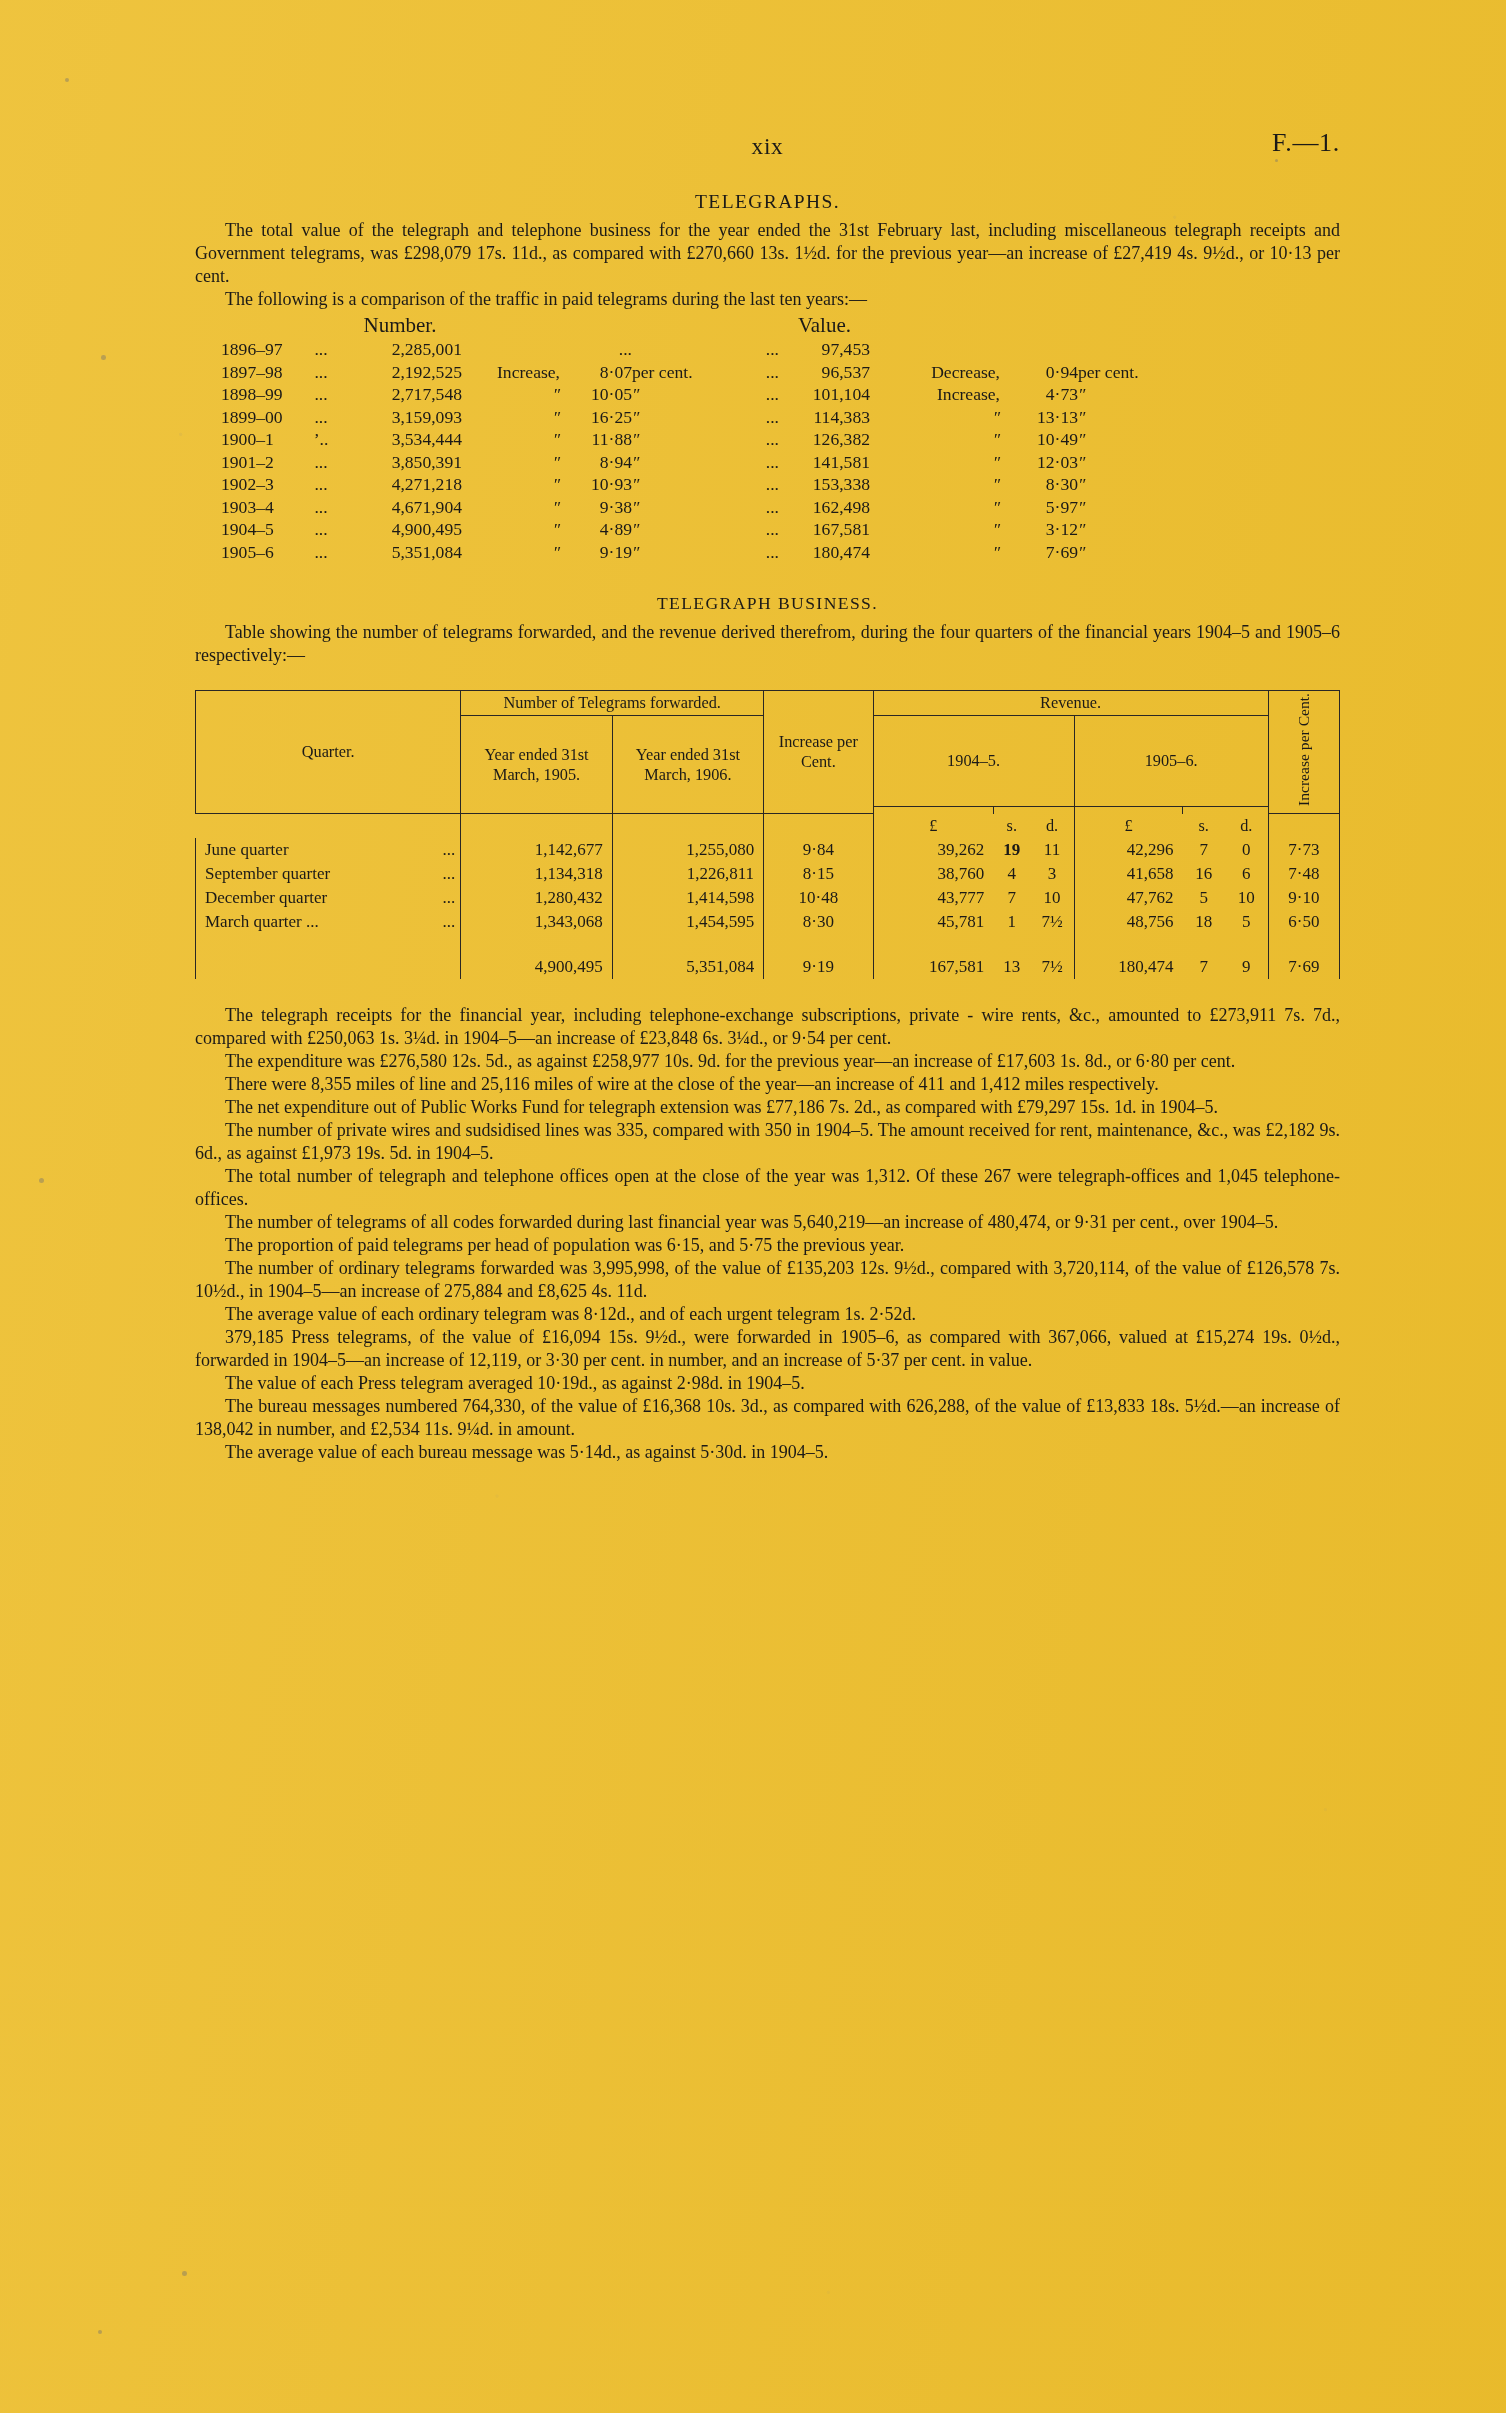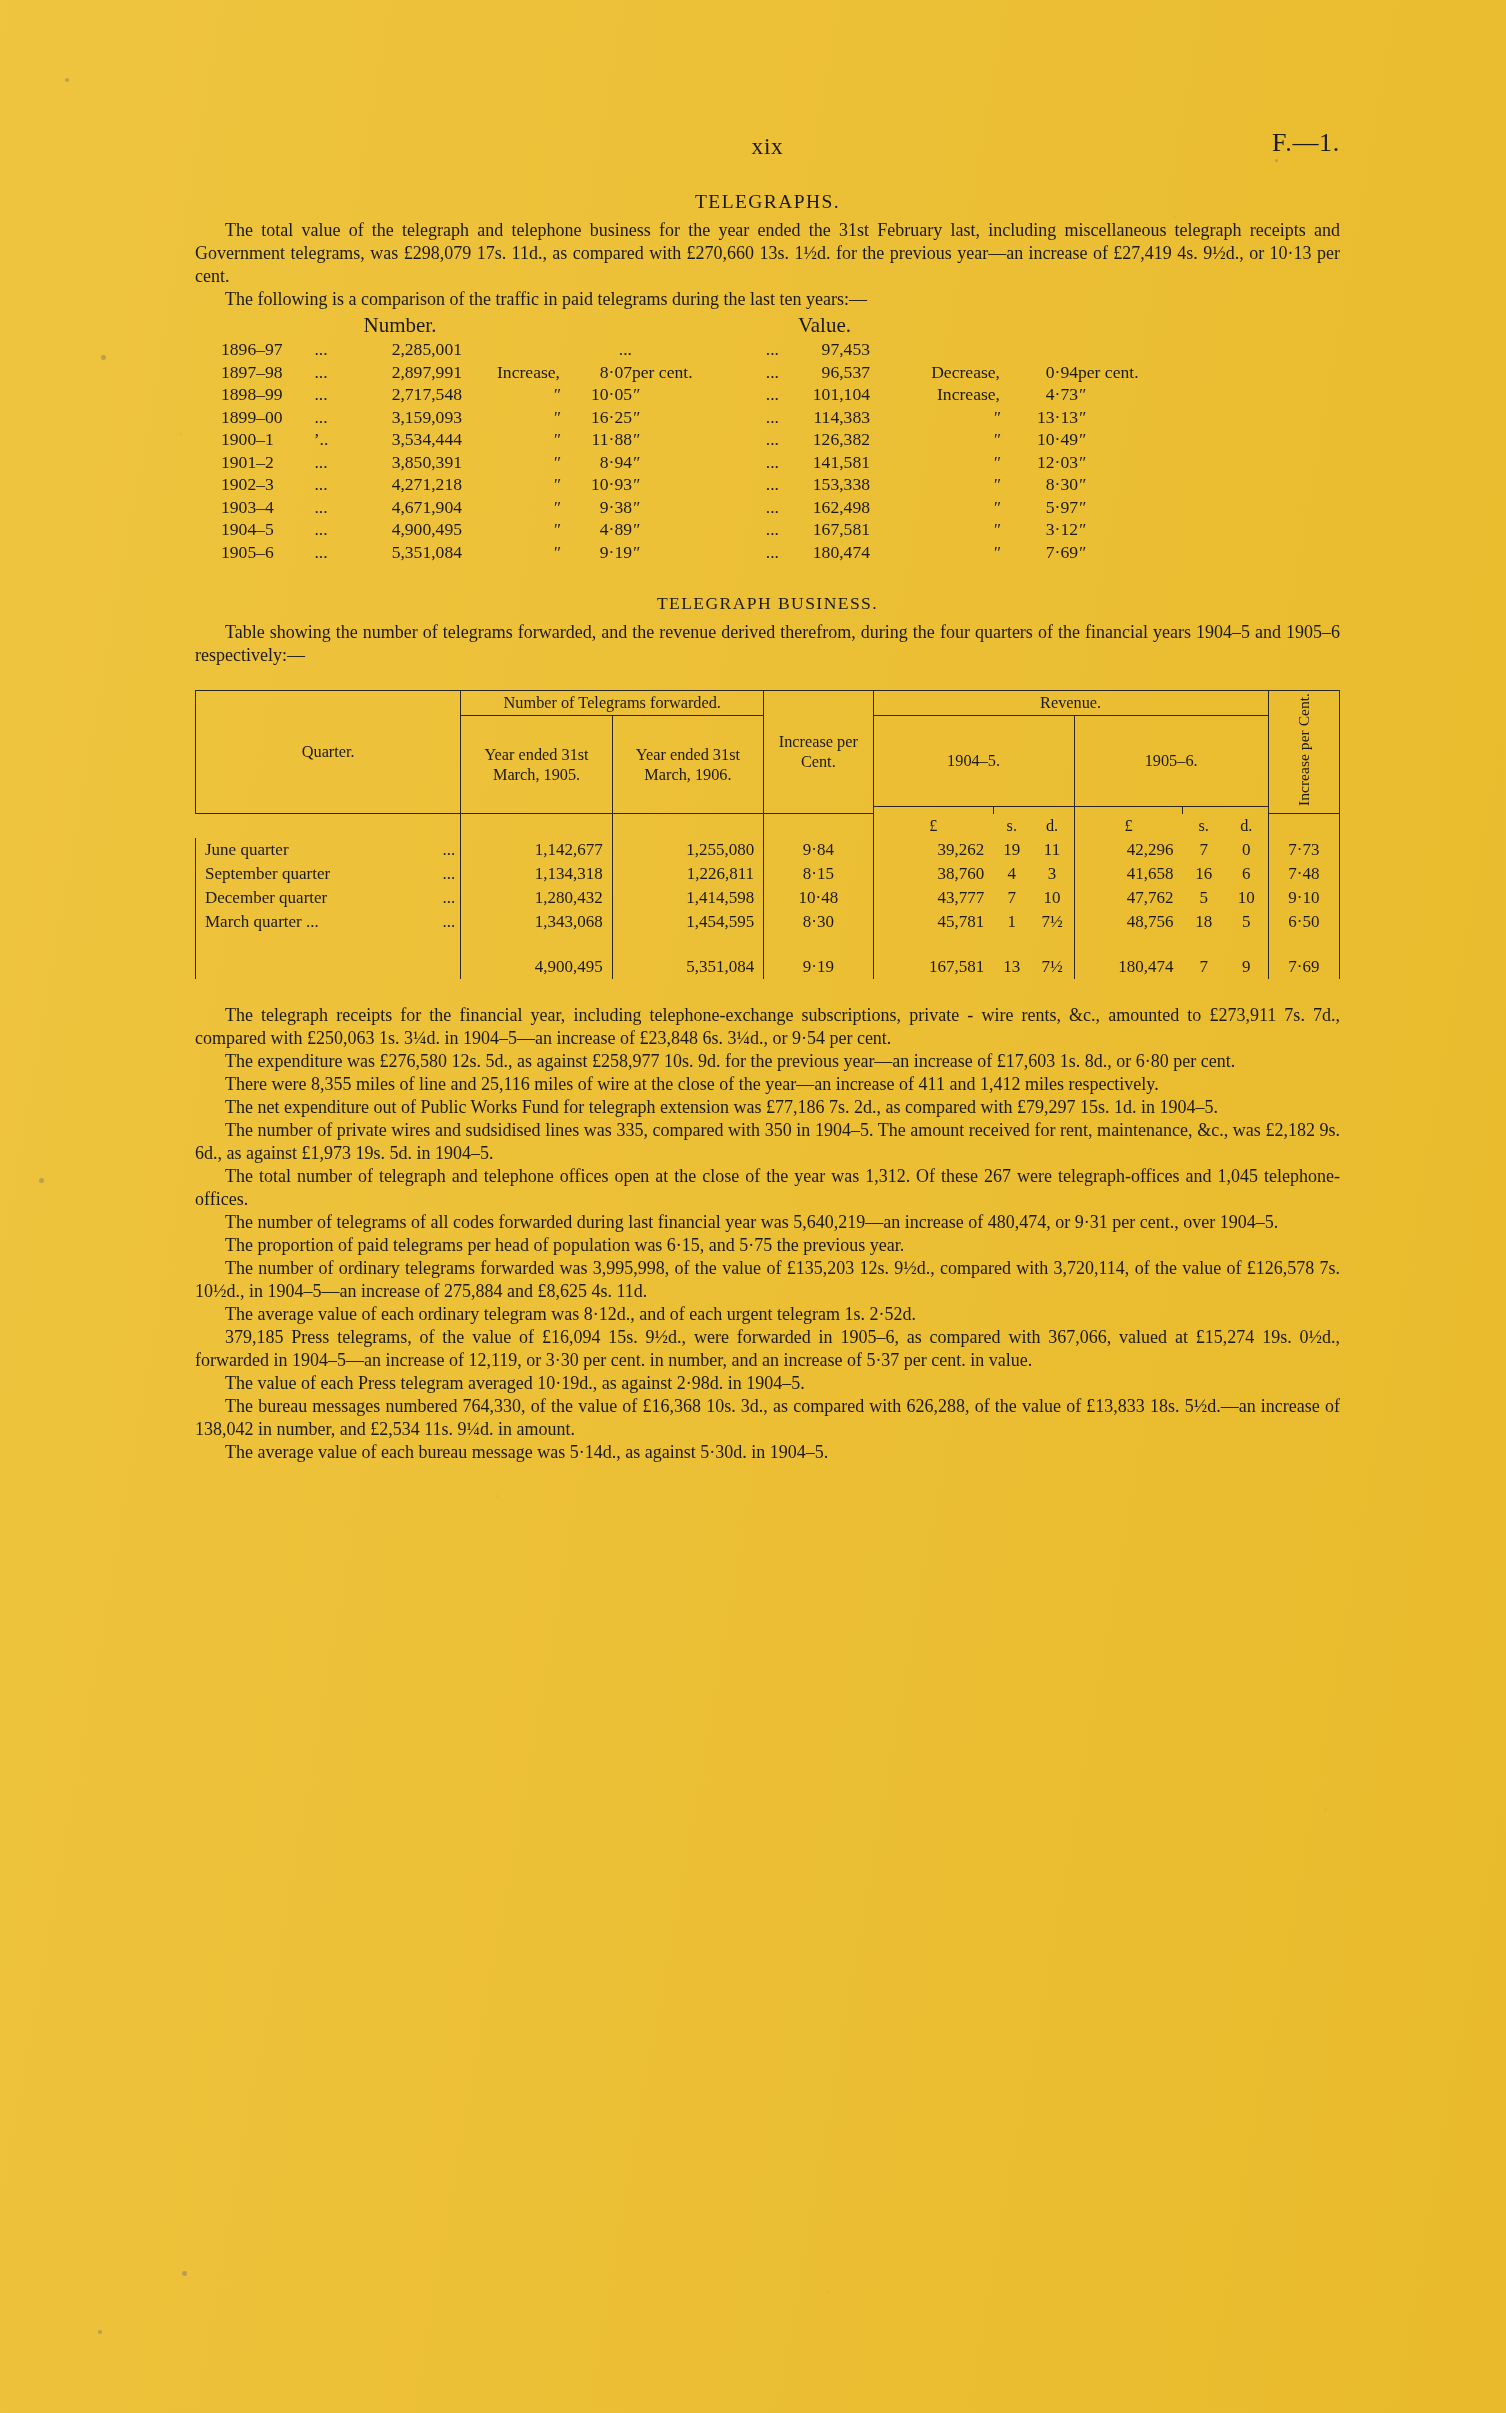--- a/index.html
+++ b/index.html
@@ -201,21 +201,21 @@
         <td class="c-dots2">...</td>
         <td class="c-val">97,453</td>
         <td class="c-word2"></td>
         <td class="c-pct2"></td>
         <td class="c-pcw2"></td>
       </tr>
 
       <tr>
         <td class="c-year">1897–98</td>
         <td class="c-dots">...</td>
-        <td class="c-num">2,897,991</td>
+        <td class="c-num">2,192,525</td>
         <td class="c-word">Increase,</td>
         <td class="c-pct">8·07</td>
         <td class="c-pcw">per cent.</td>
         <td class="c-dots2">...</td>
         <td class="c-val">96,537</td>
         <td class="c-word2">Decrease,</td>
         <td class="c-pct2">0·94</td>
         <td class="c-pcw2">per cent.</td>
       </tr>
 
@@ -382,21 +382,21 @@
 
         <tr>
           <td class="lbl norule">
             <span>June quarter</span>
             <span style="float:right;">...</span>
           </td>
           <td class="num norule">1,142,677</td>
           <td class="num norule">1,255,080</td>
           <td class="ctr norule">9·84</td>
           <td class="num norule" style="border-right:none;">39,262</td>
-          <td class="ctr norule" style="border-left:none;border-right:none;">19</td>
+          <td class="ctr norule" style="border-left:none;border-right:none;font-weight:bold;">19</td>
           <td class="ctr norule" style="border-left:none;">11</td>
           <td class="num norule" style="border-right:none;">42,296</td>
           <td class="ctr norule" style="border-left:none;border-right:none;">7</td>
           <td class="ctr norule" style="border-left:none;">0</td>
           <td class="ctr norule">7·73</td>
         </tr>
 
         <tr>
           <td class="lbl norule">
             <span>September quarter</span>

